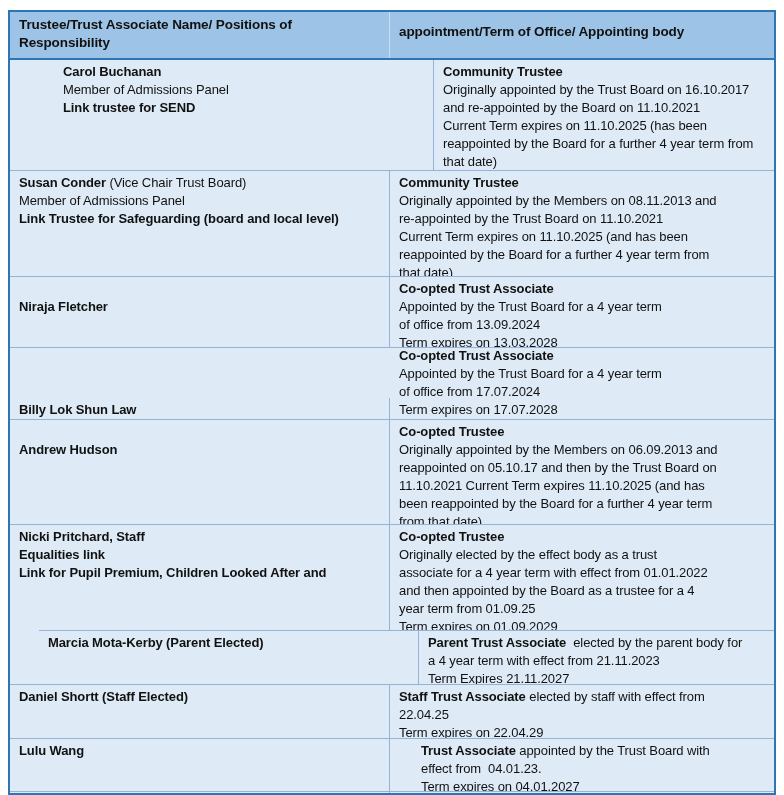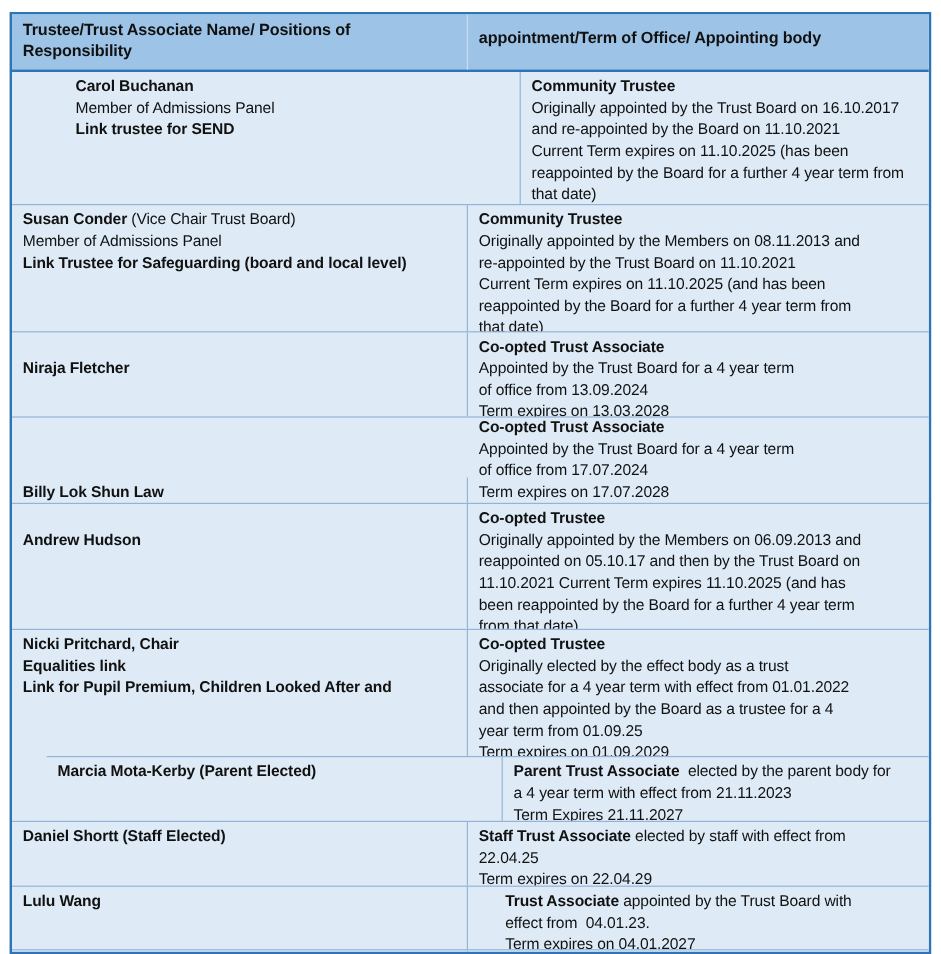--- a/index.html
+++ b/index.html
@@ -139,21 +139,21 @@
           <div class="ln"><span class="b">Co-opted Trustee</span></div>
           <div class="ln"><span>Originally appointed by the Members on 06.09.2013 and</span></div>
           <div class="ln"><span>reappointed on 05.10.17 and then by the Trust Board on</span></div>
           <div class="ln"><span>11.10.2021 Current Term expires 11.10.2025 (and has</span></div>
           <div class="ln"><span>been reappointed by the Board for a further 4 year term</span></div>
           <div class="ln"><span>from that date)</span></div>
         </div>
       </div>
       <div class="row" style="height: 106px;">
         <div class="cell-l">
-          <div class="ln"><span class="b">Nicki Pritchard, Chair</span></div>
+          <div class="ln"><span class="b">Nicki Pritchard, Staff</span></div>
           <div class="ln"><span class="b">Equalities link</span></div>
           <div class="ln"><span class="b">Link for Pupil Premium, Children Looked After and</span></div>
         </div>
         <div class="cell-r">
           <div class="ln"><span class="b">Co-opted Trustee</span></div>
           <div class="ln"><span>Originally elected by the effect body as a trust</span></div>
           <div class="ln"><span>associate for a 4 year term with effect from 01.01.2022</span></div>
           <div class="ln"><span>and then appointed by the Board as a trustee for a 4</span></div>
           <div class="ln"><span>year term from 01.09.25</span></div>
           <div class="ln"><span>Term expires on 01.09.2029</span></div>

